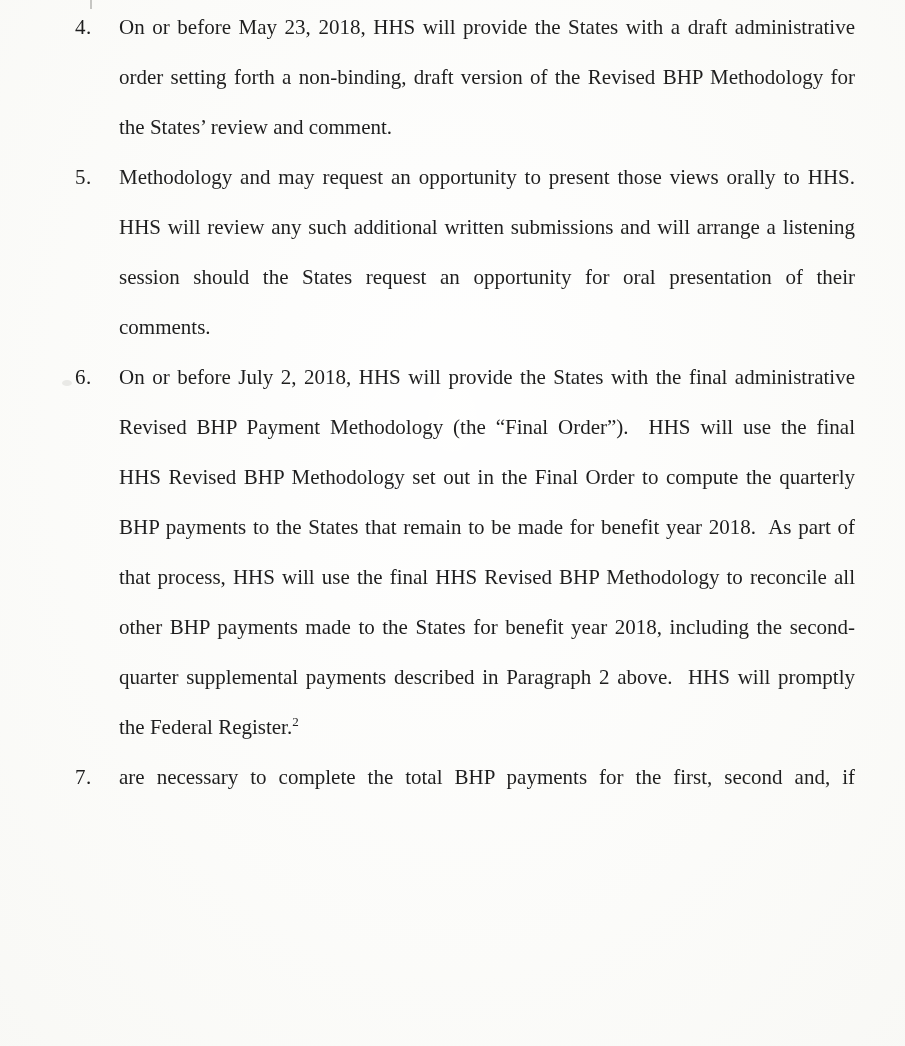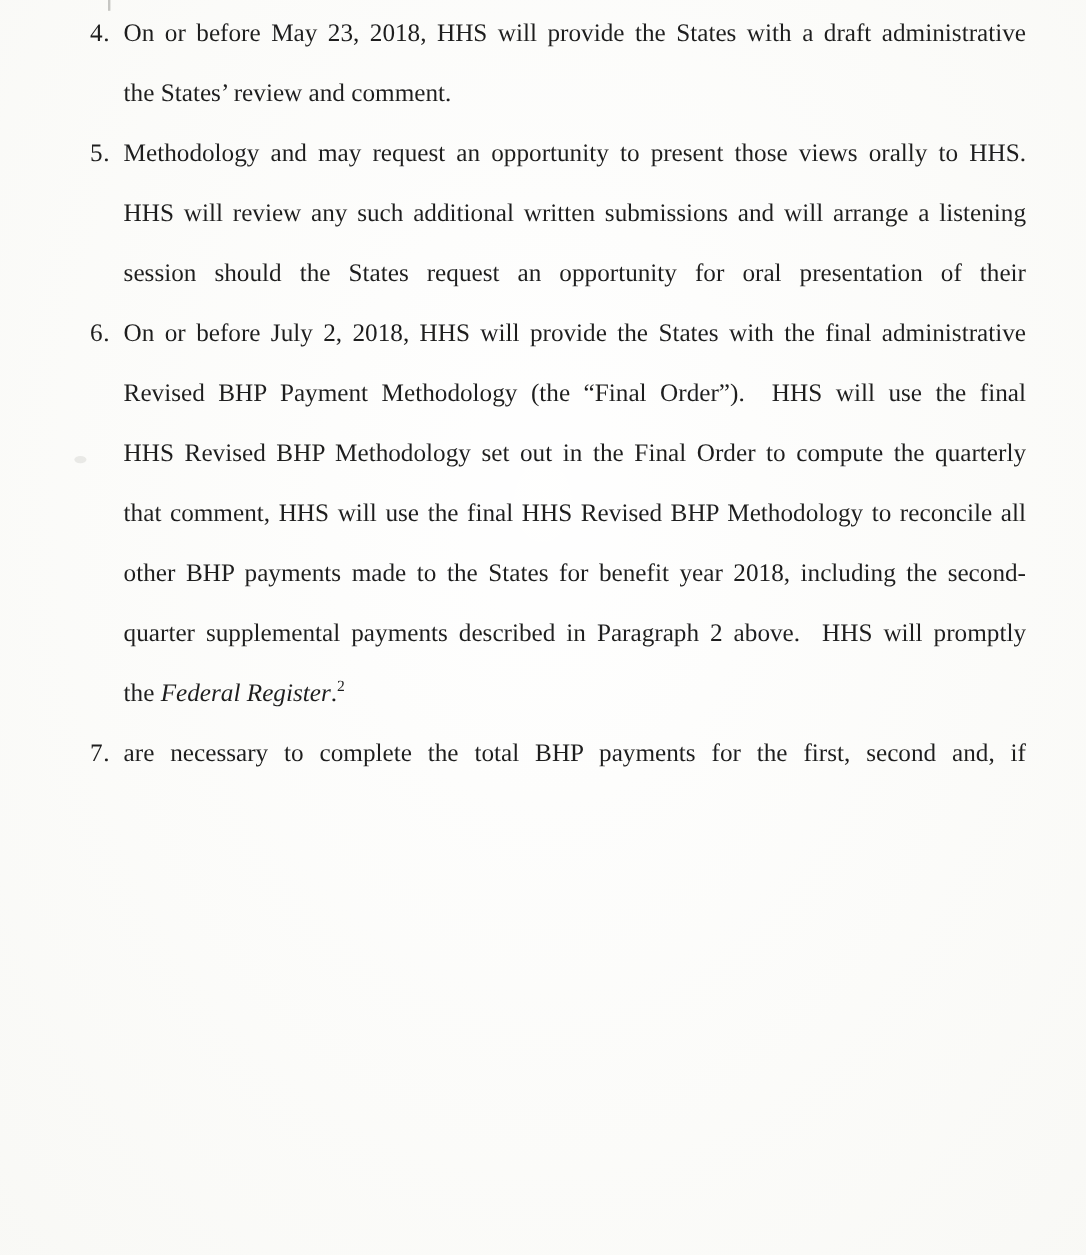--- a/index.html
+++ b/index.html
@@ -48,27 +48,27 @@
     flex: none;
     width: 752px;
   }
   .line {
     height: 50px;
     line-height: 50px;
     white-space: normal;
     text-align: justify;
     text-align-last: justify;
     overflow: visible;
+    margin-left: 16px;
   }
   .line.last {
     text-align: right;
     text-align-last: left;
   }
   .italic {
-    font-style: italic;
   }
   sup.fnref {
     font-size: 0.62em;
     vertical-align: super;
     line-height: 0;
   }
   .scan-artifact-top {
     position: absolute;
     left: 90px;
     top: 0;
@@ -92,38 +92,41 @@
 <body>
 
 <div class="page">
   <div class="scan-artifact-top"></div>
   <div class="scan-smudge"></div>
   <div class="doc">
       <div class="para-row">
         <div class="para-num">4.</div>
         <div class="para-body">
           <div class="line">On or before May 23, 2018, HHS will provide the States with a draft administrative</div>
+          <div class="line">order setting forth a non-binding, draft version of the Revised BHP Methodology for</div>
           <div class="line last">the States’ review and comment.</div>
         </div>
       </div>
       <div class="para-row">
         <div class="para-num">5.</div>
         <div class="para-body">
           <div class="line">Methodology and may request an opportunity to present those views orally to HHS.</div>
           <div class="line">HHS will review any such additional written submissions and will arrange a listening</div>
           <div class="line">session should the States request an opportunity for oral presentation of their</div>
+          <div class="line last">comments.</div>
         </div>
       </div>
       <div class="para-row">
         <div class="para-num">6.</div>
         <div class="para-body">
           <div class="line">On or before July 2, 2018, HHS will provide the States with the final administrative</div>
           <div class="line">Revised BHP Payment Methodology (the “Final Order”).&nbsp; HHS will use the final</div>
           <div class="line">HHS Revised BHP Methodology set out in the Final Order to compute the quarterly</div>
-          <div class="line">that comment, HHS will use the final HHS Revised BHP Methodology to reconcile all</div>
+          <div class="line">BHP payments to the States that remain to be made for benefit year 2018.&nbsp; As part of</div>
+          <div class="line">that process, HHS will use the final HHS Revised BHP Methodology to reconcile all</div>
           <div class="line">other BHP payments made to the States for benefit year 2018, including the second-</div>
           <div class="line">quarter supplemental payments described in Paragraph 2 above.&nbsp; HHS will promptly</div>
           <div class="line last"><span>the </span><span class="italic">Federal Register</span><span>.</span><sup class="fnref">2</sup></div>
         </div>
       </div>
       <div class="para-row">
         <div class="para-num">7.</div>
         <div class="para-body">
           <div class="line">are necessary to complete the total BHP payments for the first, second and, if</div>
         </div>

